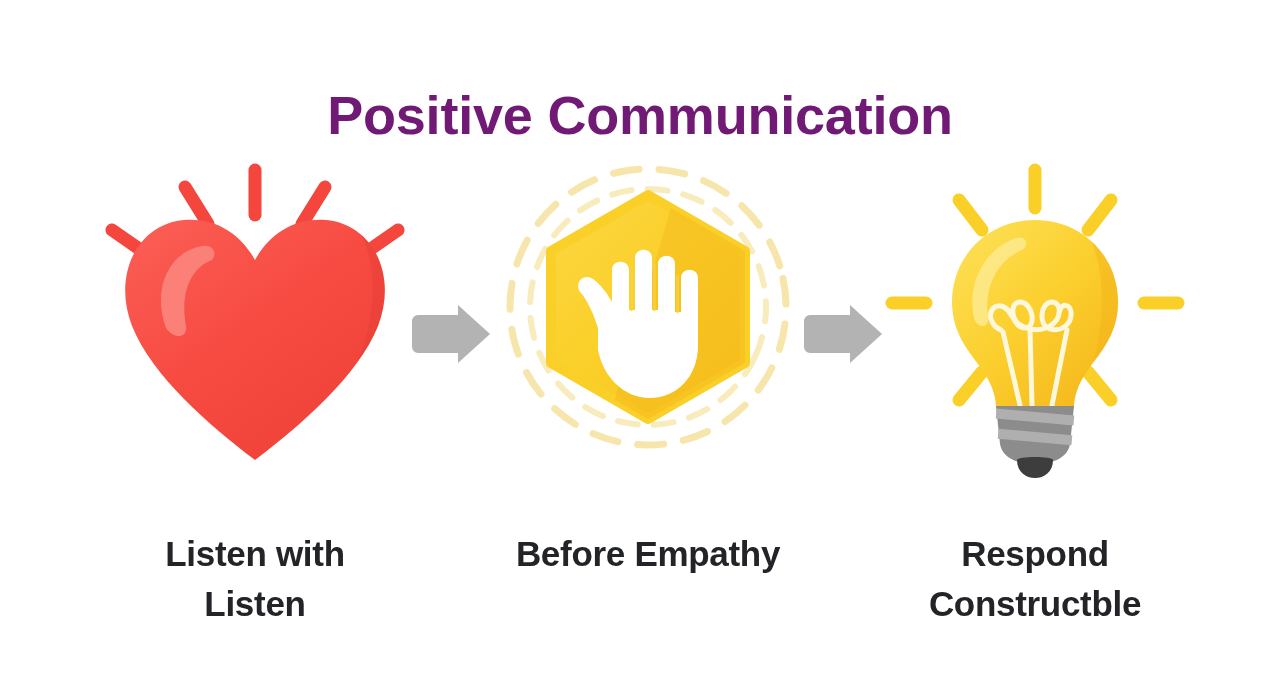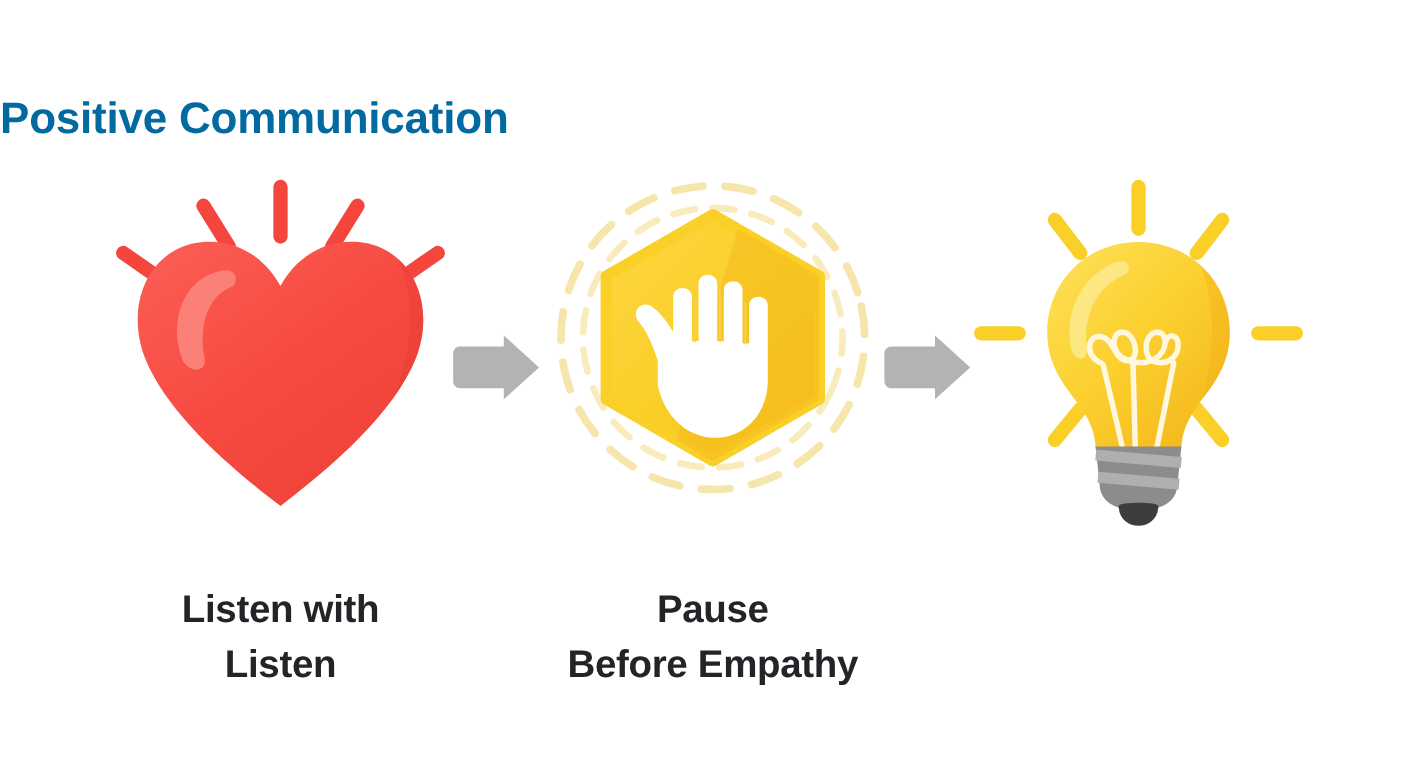--- a/index.html
+++ b/index.html
@@ -21,24 +21,25 @@
     height: 698px;
     background: #ffffff;
   }
 
   
   .title {
     position: absolute;
     top: 86px;
     left: 0;
     width: 1280px;
-    font-size: 40px;
+    text-align: center;
+    font-size: 54px;
     font-weight: bold;
     letter-spacing: -0.2px;
-    color: #0369a1;
+    color: #701a75;
     line-height: 1.1;
   }
 
   
   .step {
     position: absolute;
     top: 160px;
     width: 330px;
     height: 320px;
   }
@@ -274,18 +275,21 @@
       </svg>
     </div>
   </div>
 
   <div class="caption caption-1">
     <span class="line">Listen with</span>
     <span class="line">Listen</span>
   </div>
 
   <div class="caption caption-2">
-    <span class="line">Pause</span>
     <span class="line">Before Empathy</span>
   </div>
 
+  <div class="caption caption-3">
+    <span class="line">Respond</span>
+    <span class="line">Constructble</span>
+  </div>
 
 </div>
 
 </body></html>

